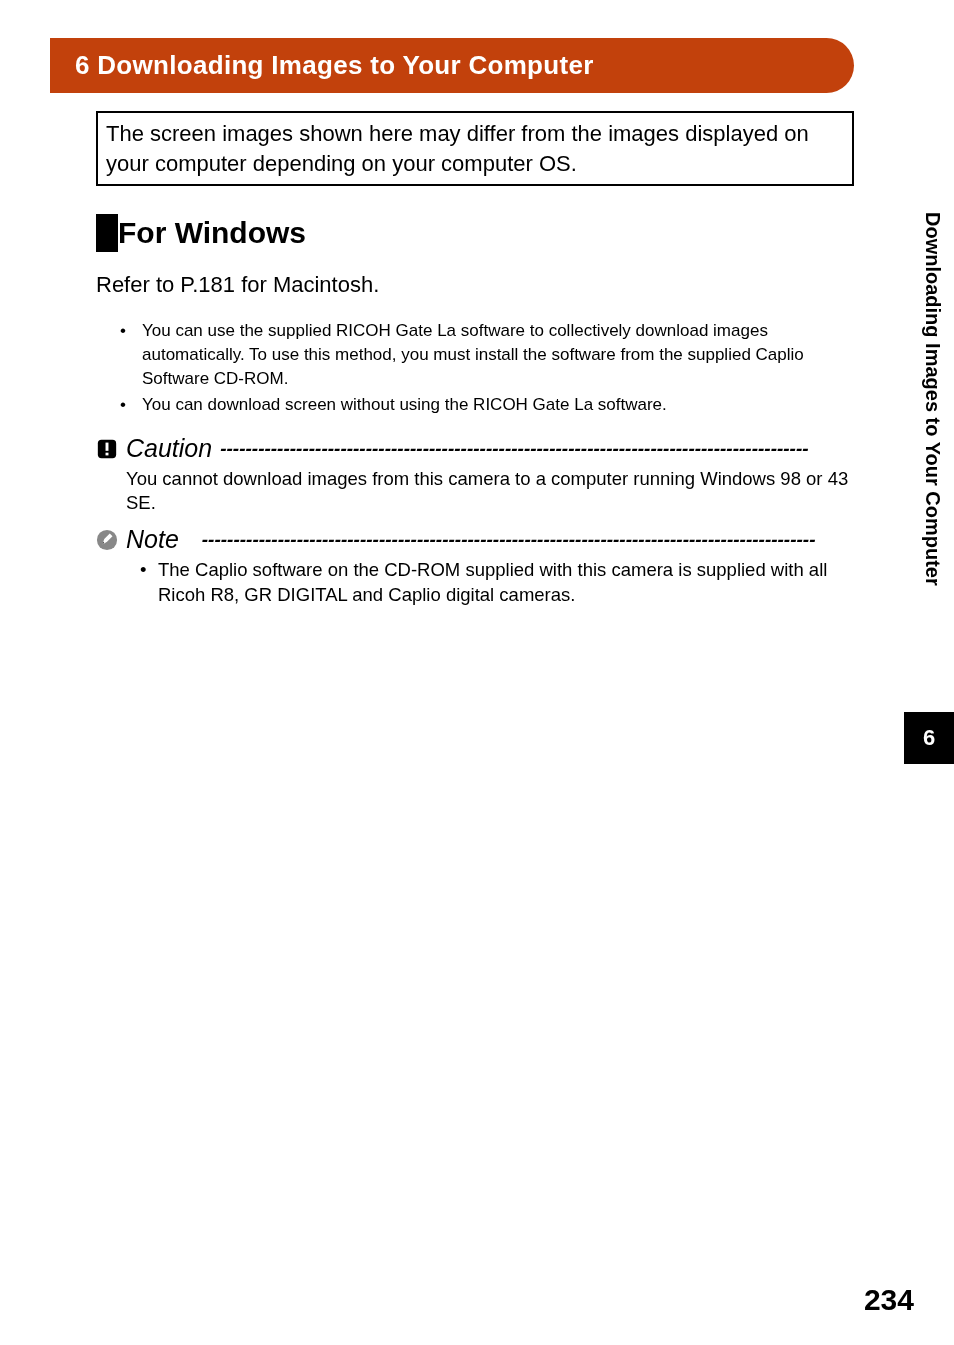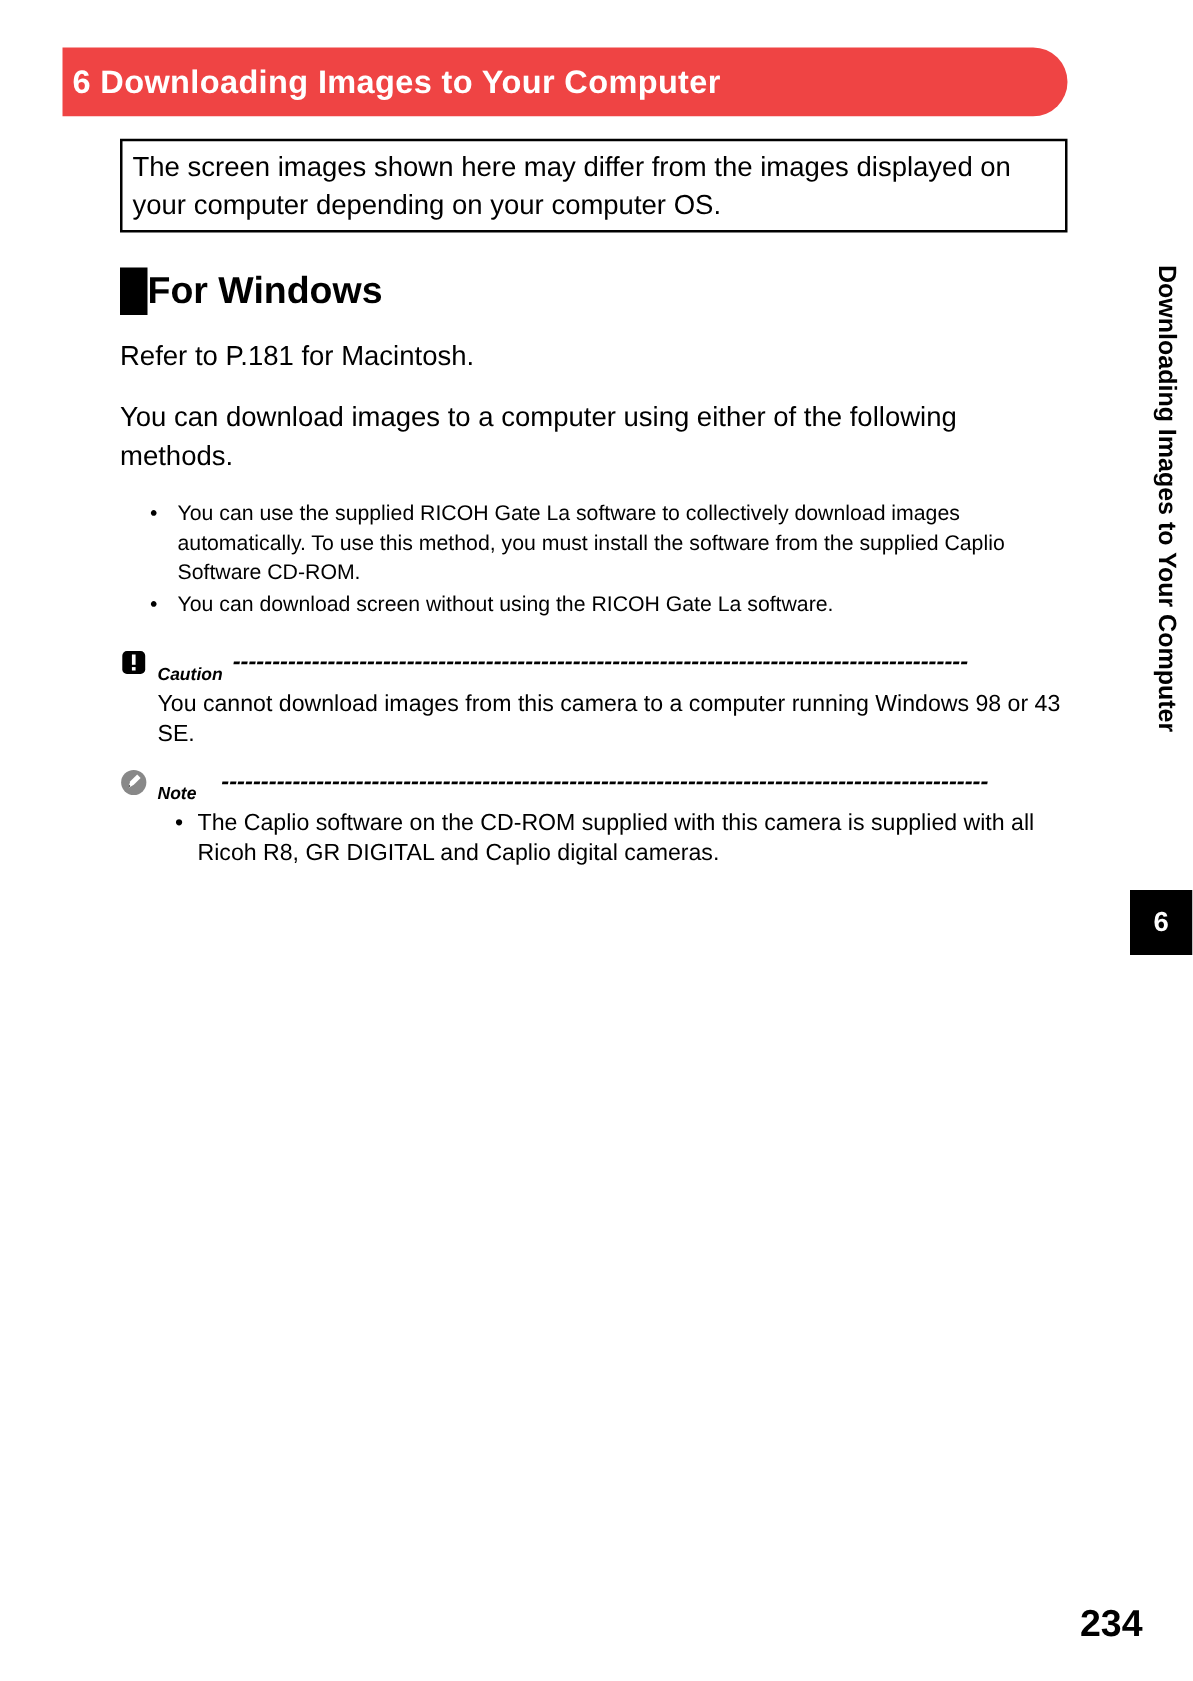--- a/index.html
+++ b/index.html
@@ -9,23 +9,23 @@
     }
     body {
       font-family: Arial, Helvetica, sans-serif;
       background: #fff;
       width: 954px;
       height: 1345px;
       position: relative;
       color: #000;
     }
     .chapter-header {
-      background: #ef4444;
+      background: #c2410c;
       color: #fff;
-      padding: 12px 8px;
+      padding: 12px 25px;
       margin: 38px 100px 18px 50px;
       border-radius: 0 36px 36px 0;
       font-weight: 900;
       font-size: 26px;
       font-family: Arial Black, Arial, sans-serif;
       letter-spacing: 0.3px;
     }
     .content {
       padding: 0 100px 0 96px;
     }
@@ -81,23 +81,22 @@
       gap: 8px;
       margin-top: 6px;
     }
     .callout-icon {
       width: 22px;
       height: 22px;
       flex-shrink: 0;
     }
     .callout-title {
       font-style: italic;
-      font-weight: bold;
-      font-size: 14px;
-      margin-top: 17px;
+      font-weight: normal;
+      font-size: 25px;
     }
     .callout-line {
       flex: 1;
       letter-spacing: 0px;
       font-style: italic;
       font-weight: bold;
       font-size: 19px;
       overflow: hidden;
       white-space: nowrap;
     }
@@ -177,21 +176,20 @@
     <span>The screen images shown here may differ from the images displayed on your computer depending on your computer OS.</span>
   </div>
 
   <div class="section-title-wrap">
     <div class="section-marker"></div>
     <div class="section-title">For Windows</div>
   </div>
 
   <p class="body-text">Refer to P.181 for Macintosh.</p>
 
-  <p class="body-text">You can download images to a computer using either of the following methods.</p>
 
   <ul class="bullet-list">
     <li>You can use the supplied RICOH Gate La software to collectively download images automatically. To use this method, you must install the software from the supplied Caplio Software CD-ROM.</li>
     <li>You can download screen without using the RICOH Gate La software.</li>
   </ul>
 
   <div class="callout">
     <svg class="callout-icon" viewBox="0 0 24 24">
       <rect x="2" y="2" width="20" height="20" rx="4" fill="#000"></rect>
       <rect x="10.4" y="5" width="3.2" height="9" fill="#fff"></rect>

